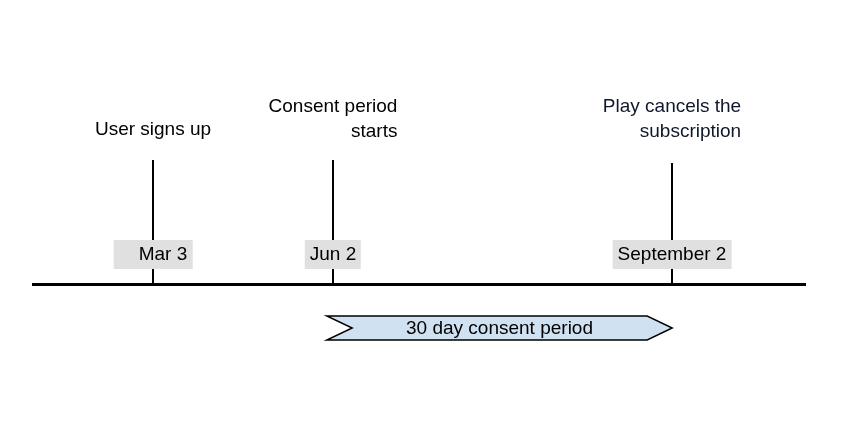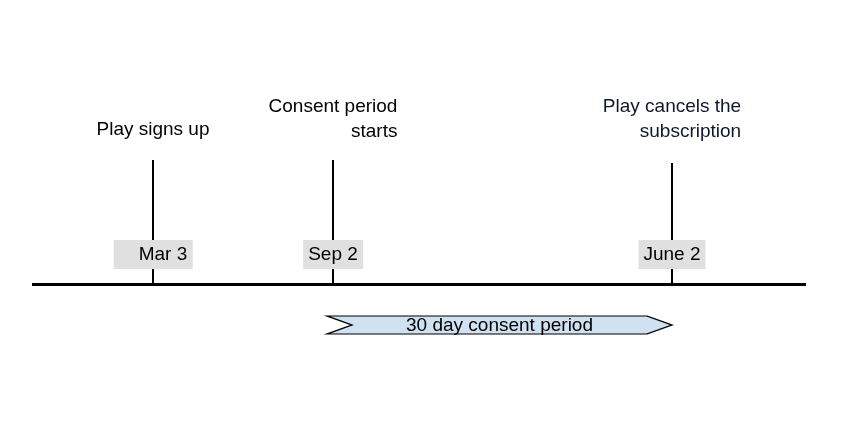--- a/index.html
+++ b/index.html
@@ -93,39 +93,39 @@
 </style>
 </head>
 <body>
 
 <div id="canvas">
 
   <div class="axis-line" id="axis" style="left: 32px; top: 283px; width: 774px; height: 3px; background: rgb(0, 0, 0);"></div>
 
   <div id="events">
       <div class="event" style="left: 153px;">
-        <div class="event-label" style="top: 116px; color: rgb(0, 0, 0);">Play signs up</div>
+        <div class="event-label" style="top: 116px; color: rgb(0, 0, 0);">User signs up</div>
         <div class="event-tick" style="top: 160px; height: 123px; background: rgb(0, 0, 0);"></div>
         <div class="event-date" style="top: 240px; background: rgb(224, 224, 224); color: rgb(0, 0, 0); padding-left: 25px;">Mar 3</div>
       </div>
       <div class="event" style="left: 333px;">
         <div class="event-label" style="top: 93px; color: rgb(0, 0, 0);">Consent period
 starts</div>
         <div class="event-tick" style="top: 160px; height: 123px; background: rgb(0, 0, 0);"></div>
-        <div class="event-date" style="top: 240px; background: rgb(224, 224, 224); color: rgb(0, 0, 0);">Sep 2</div>
+        <div class="event-date" style="top: 240px; background: rgb(224, 224, 224); color: rgb(0, 0, 0);">Jun 2</div>
       </div>
       <div class="event" style="left: 672px;">
         <div class="event-label" style="top: 93px; color: #0f172a;">Play cancels the
 subscription</div>
         <div class="event-tick" style="top: 163px; height: 120px; background: rgb(0, 0, 0);"></div>
-        <div class="event-date" style="top: 240px; background: rgb(224, 224, 224); color: rgb(0, 0, 0);">June 2</div>
+        <div class="event-date" style="top: 240px; background: rgb(224, 224, 224); color: rgb(0, 0, 0);">September 2</div>
       </div>
     </div>
 
-  <div class="banner" id="banner" style="left: 327px; top: 316px; width: 345px; height: 18px;">
+  <div class="banner" id="banner" style="left: 327px; top: 316px; width: 345px; height: 24px;">
     <div class="banner-shape">
       <svg id="banner-svg" viewBox="0 0 345 35" preserveAspectRatio="none">
         <polygon id="banner-poly" points="0,0 320,0 345,17.5 320,35 0,35 25,17.5" fill="#d0e1f2" stroke="#000000" stroke-width="2.2"></polygon>
       </svg>
     </div>
     <div class="banner-label">30 day consent period</div>
   </div>
 
 </div>
 

